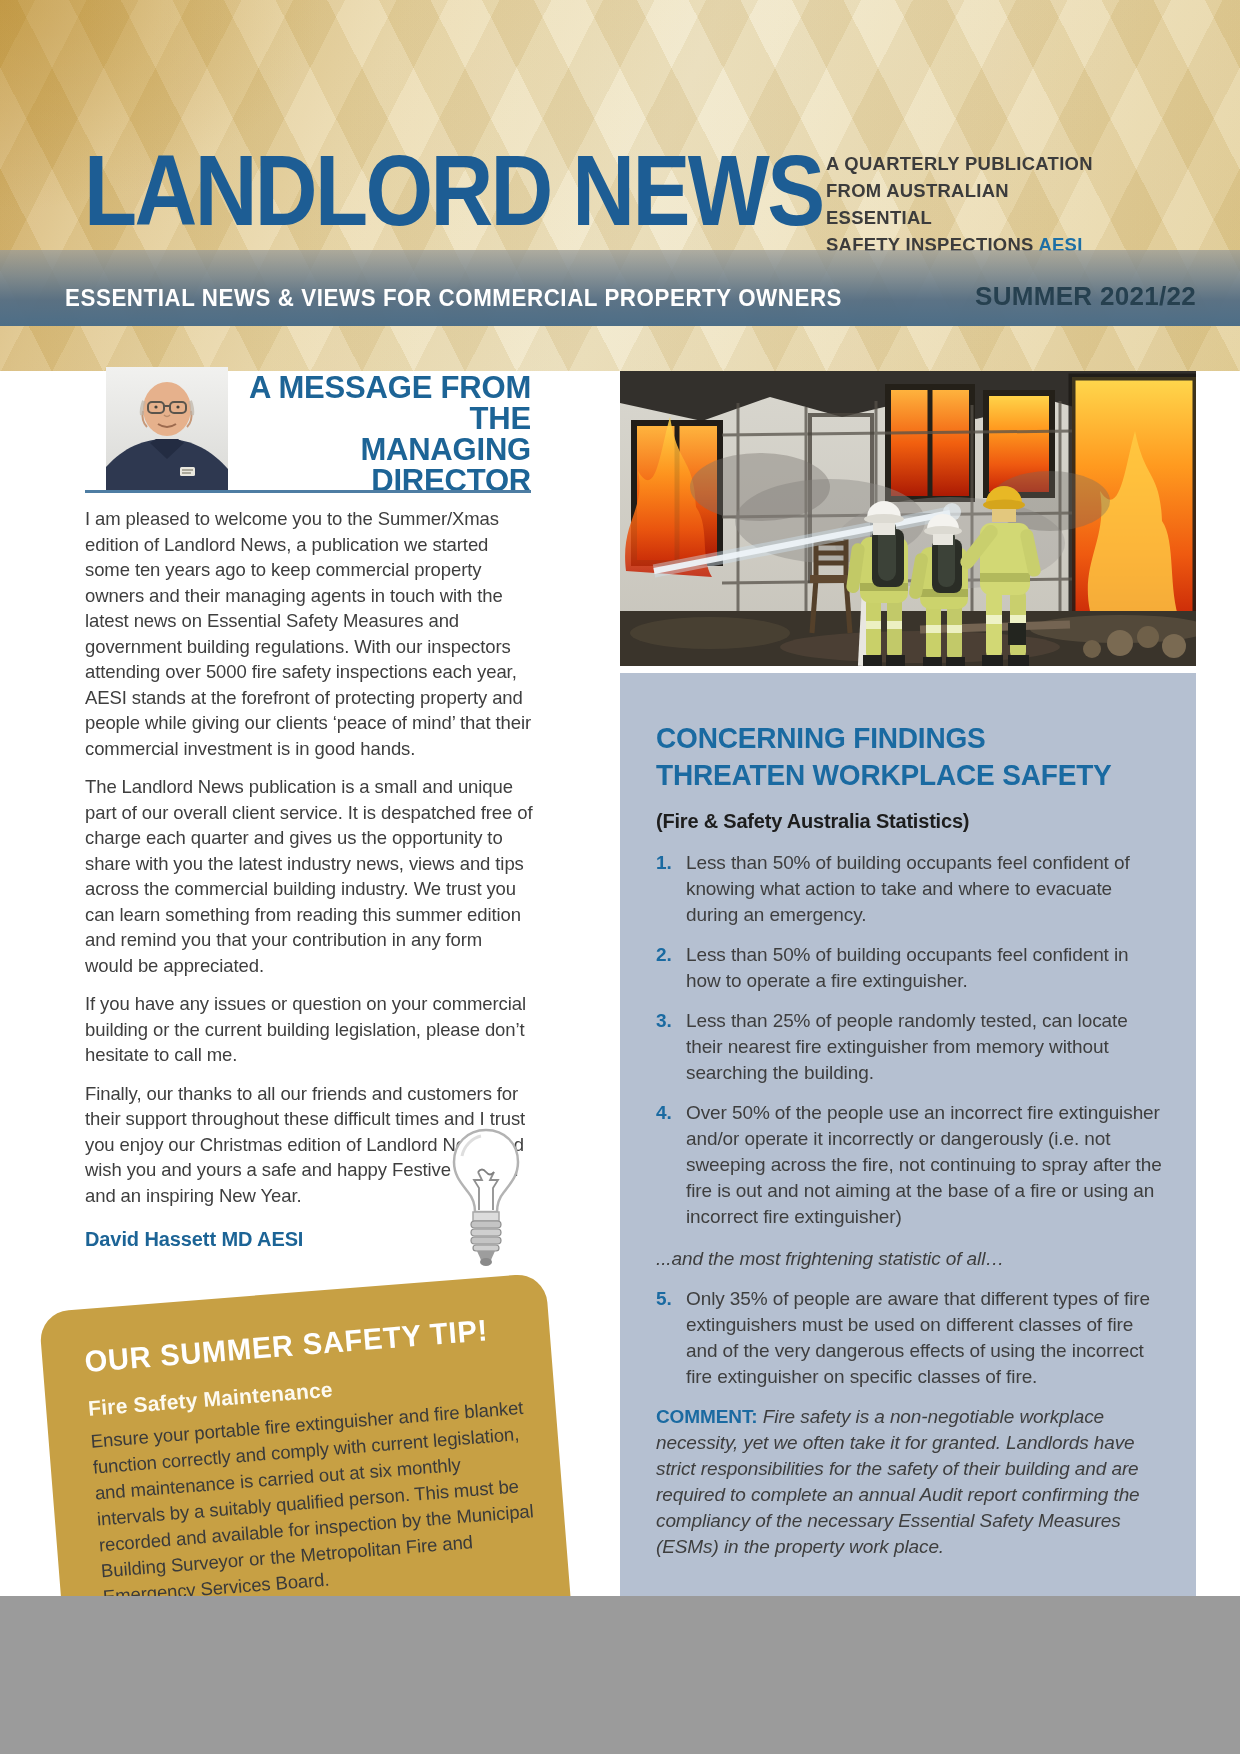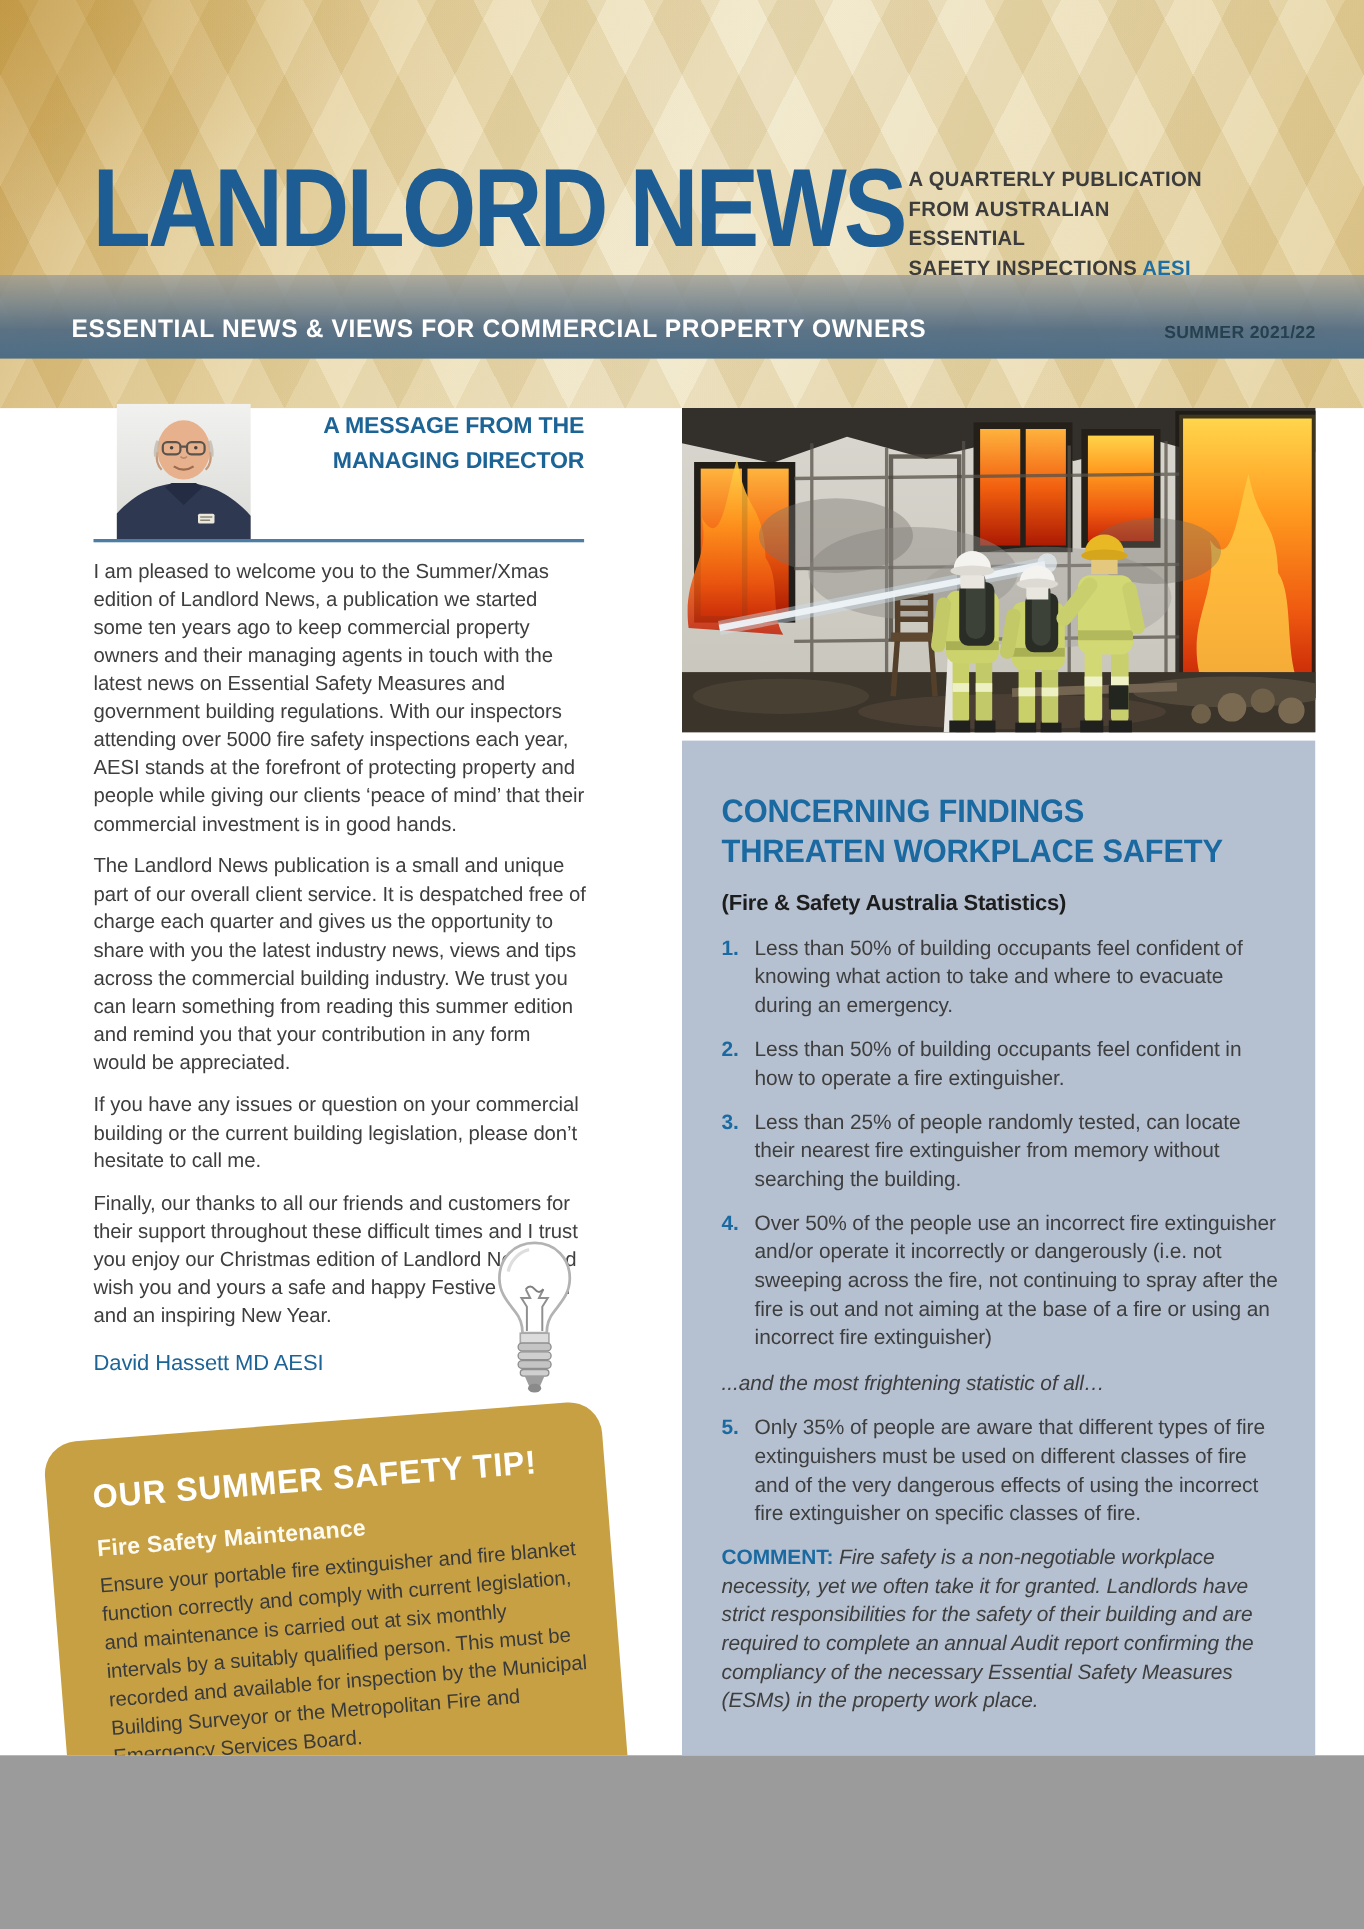--- a/index.html
+++ b/index.html
@@ -34,35 +34,35 @@
     position:absolute;left:0;top:250px;width:1240px;height:76px;
     background:linear-gradient(180deg, rgba(151,153,150,.72) 0%, rgba(116,131,142,.86) 34%, rgba(84,109,131,.95) 66%, #4d6e87 100%);
     display:flex;align-items:flex-end;justify-content:space-between;
     box-sizing:border-box;padding:0 44px 14px 65px;
   }
   .banner-left{
     color:#ffffff;font-size:23px;font-weight:bold;letter-spacing:.6px;
     transform:scaleX(.97);transform-origin:0 100%;white-space:nowrap;
   }
   .banner-right{
-    color:#26404f;font-size:16px;font-weight:bold;letter-spacing:.3px;white-space:nowrap;
+    color:#26404f;font-size:26px;font-weight:bold;letter-spacing:.3px;white-space:nowrap;
   }
   
   .portrait{position:absolute;left:106px;top:367px;width:122px;height:124px;}
   .md-heading{
     position:absolute;left:230px;top:372px;width:301px;text-align:right;
-    color:#1d6496;font-size:21px;font-weight:bold;line-height:31px;letter-spacing:-.2px;
+    color:#1d6496;font-size:31px;font-weight:bold;line-height:31px;letter-spacing:-.2px;
   }
   .md-rule{position:absolute;left:85px;top:490px;width:446px;height:3px;background:#4e7da3;}
   .md-body{
     position:absolute;left:85px;top:506px;width:448px;
     font-size:18.5px;line-height:25.5px;color:#3e3e3e;letter-spacing:-.1px;
   }
   .md-body p{margin:0 0 13px 0;}
-  .signature{margin-top:19px;color:#1c6496;font-size:20px;font-weight:normal;}
+  .signature{margin-top:19px;color:#1c6496;font-size:20px;font-weight:bold;}
   
   .tip-box{
     position:absolute;left:52px;top:1292px;width:508px;height:362px;
     background:#c7a044;border-radius:30px;transform:rotate(-4.5deg);
     box-sizing:border-box;padding:36px 28px 0 42px;
   }
   .tip-title{color:#ffffff;font-size:30px;font-weight:bold;letter-spacing:.8px;transform:scaleX(.97);transform-origin:0 0;white-space:nowrap;}
   .tip-subtitle{margin-top:18px;color:#fdfaf0;font-size:21px;font-weight:bold;letter-spacing:.2px;}
   .tip-body{margin-top:8px;color:#3a3a3a;font-size:18.5px;line-height:26px;letter-spacing:-.1px;}
   .bulb{position:absolute;left:448px;top:1126px;width:76px;height:142px;z-index:5;}

